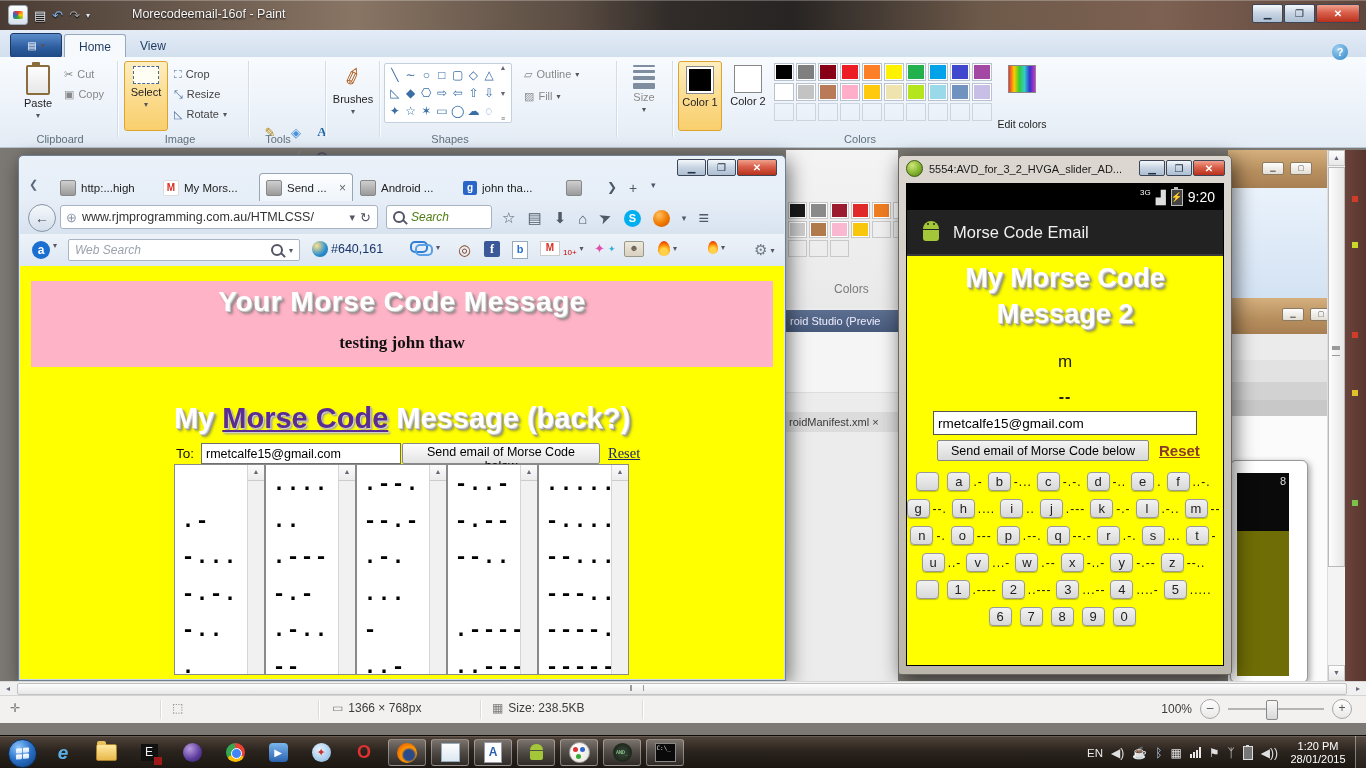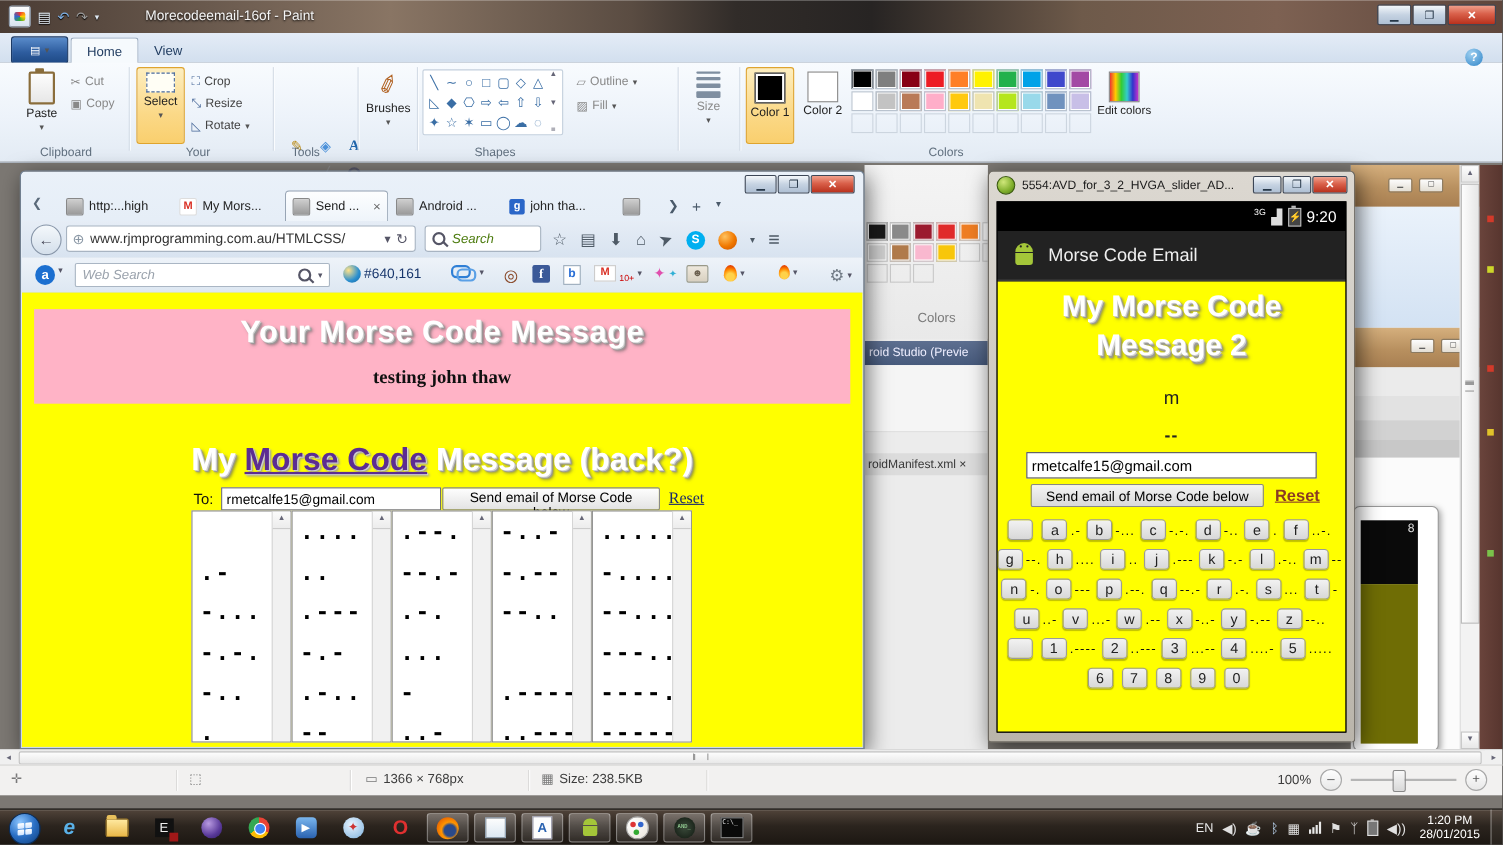--- a/index.html
+++ b/index.html
@@ -281,21 +281,21 @@
       </div>
     <div class="smallbtn" style="left:174px;top:28px;">
         <span style="color:#4a6a9a">⤡</span>
         <span>Resize</span>
       </div>
     <div class="smallbtn" style="left:174px;top:48px;">
         <span style="color:#4a6a9a">◺</span>
         <span>Rotate</span>
         <span class="caret">▾</span>
       </div>
-    <div class="glabel" style="left:120px;">Your</div>
+    <div class="glabel" style="left:120px;">Image</div>
     <div class="gdiv" style="left:248px;"></div>
 
     <div class="abs" style="left:258px;top:63px;display:grid;grid-template-columns:repeat(3,24px);grid-auto-rows:24px;gap:2px;">
       <span class="tool-ic" style="color:#b8860b">✎</span>
       <span class="tool-ic" style="color:#4a90d9">◈</span>
       <span class="tool-ic" style="color:#2266aa;font-family:'Liberation Serif',serif;font-weight:bold">A</span>
       <span class="tool-ic" style="color:#f08080">▬</span>
       <span class="tool-ic" style="color:#888">╱</span>
       <span class="tool-ic">
           <span class="mag"></span>
@@ -399,21 +399,21 @@
         <span class="pcell empty"></span>
         <span class="pcell empty"></span>
         <span class="pcell empty"></span>
         <span class="pcell empty"></span>
         <span class="pcell empty"></span>
         <span class="pcell empty"></span>
         <span class="pcell empty"></span>
       </div>
     <div class="bigbtn" style="left:996px;width:52px;">
       <span class="rainbow"></span>
-      <span style="text-align:right;line-height:12px;font-size:10.5px;">Edit colors</span>
+      <span style="text-align:right;line-height:12px;font-size:10.5px;margin-top:23px;">Edit colors</span>
     </div>
     <div class="glabel" style="left:800px;">Colors</div>
   </div>
   <div class="helpq">?</div>
 
   <div class="abs frag" id="fragA">
     <div class="fragA-pal"></div>
     <div class="cpal" id="cpal" style="top:52px;">
         <span class="cpcell" style="background: rgb(26, 26, 26);"></span>
         <span class="cpcell" style="background: rgb(138, 138, 138);"></span>

